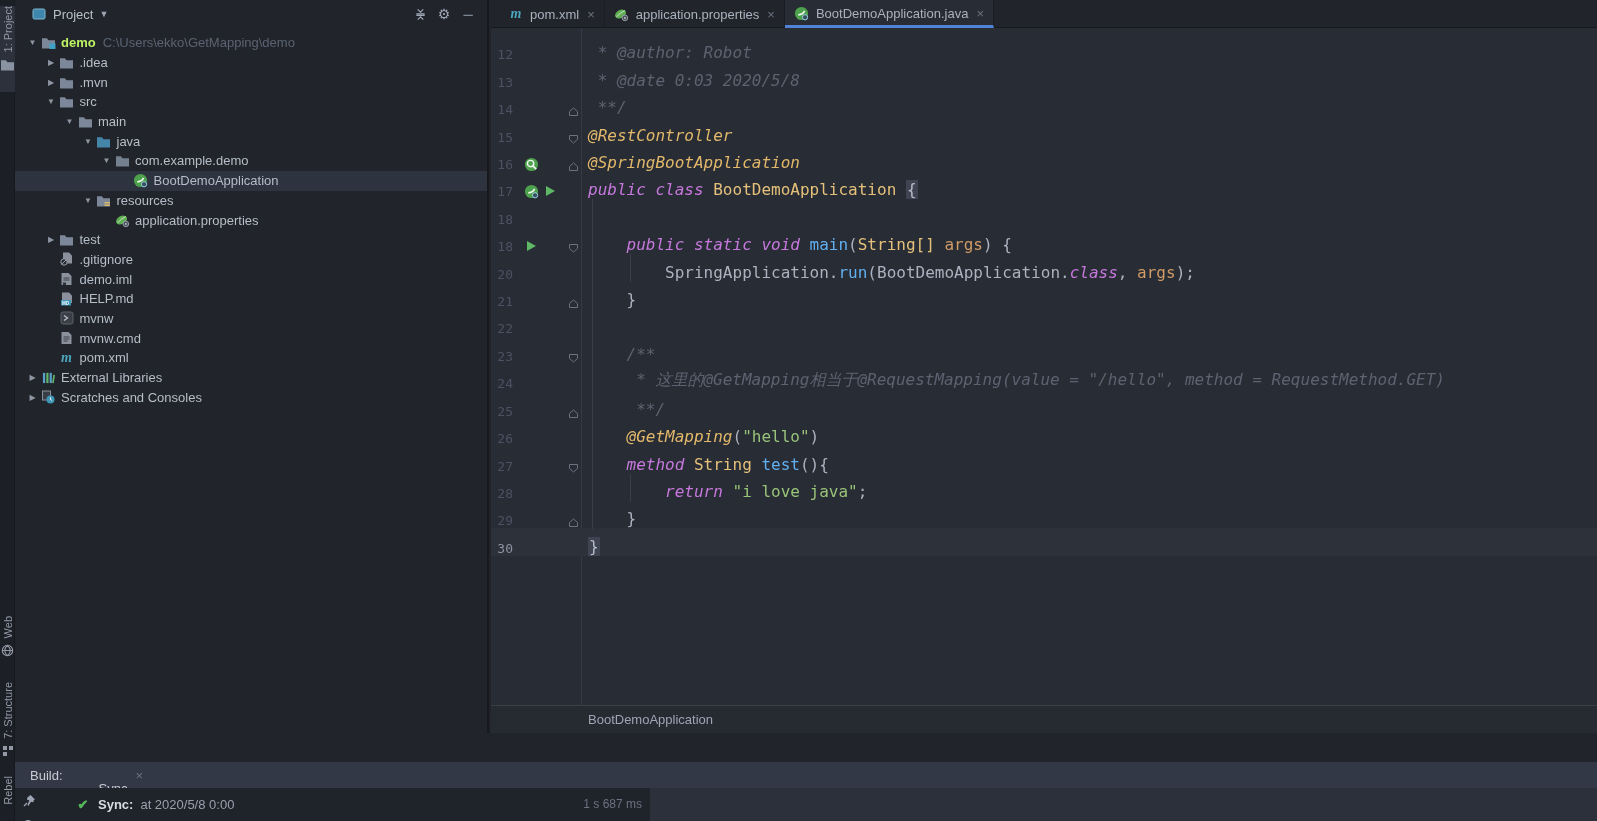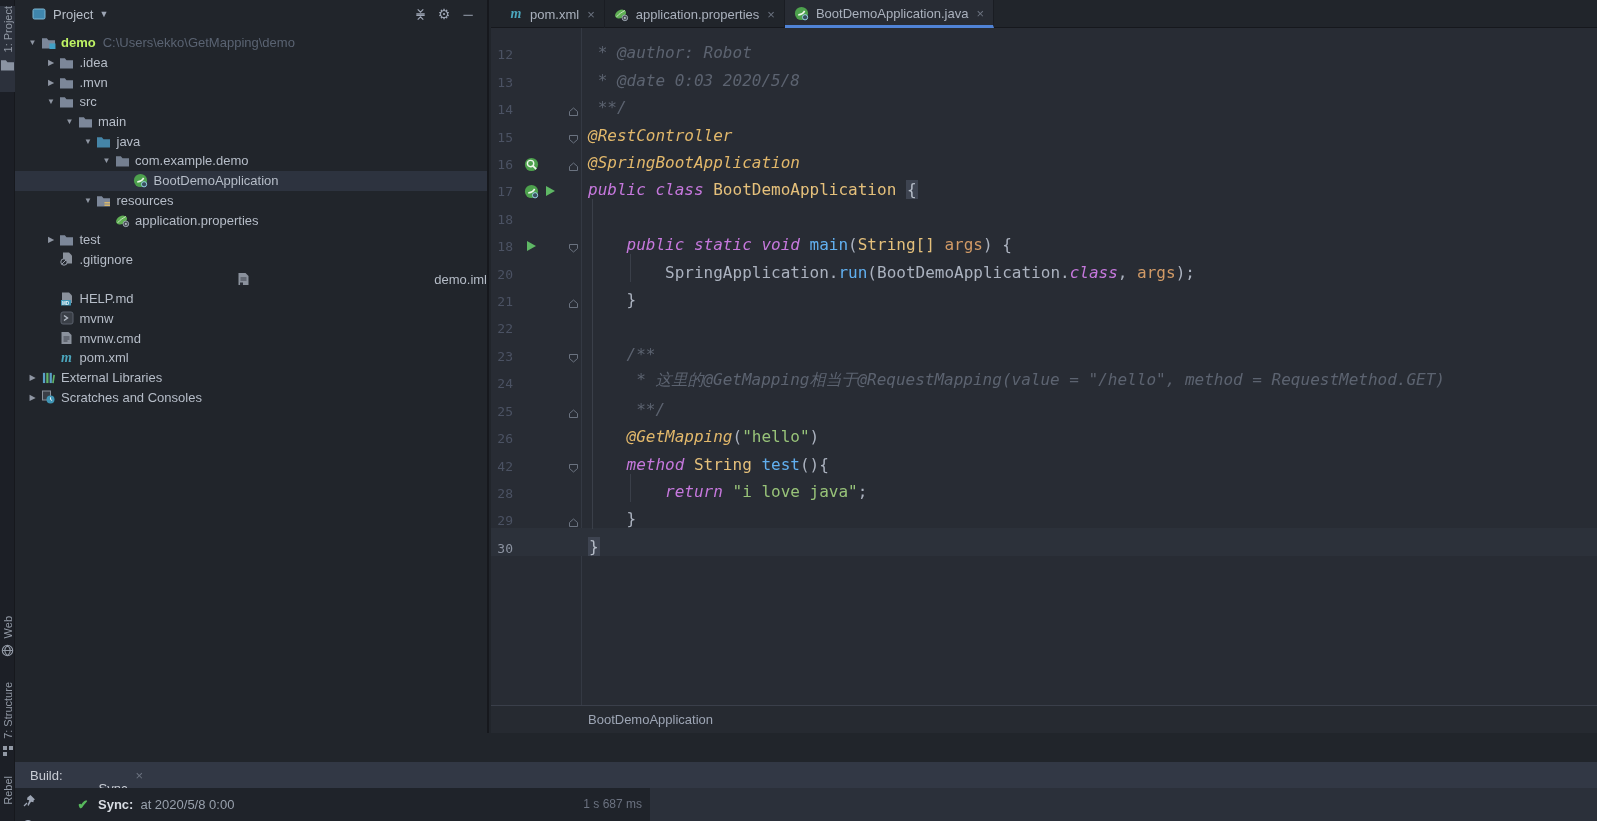--- a/index.html
+++ b/index.html
@@ -263,21 +263,21 @@
           <span class="tree-arrow"></span>
           <span class="ic">
             <svg width="14" height="14" viewBox="0 0 14 14">
               <path d="M3 0.5h6l3 3v8h-9z" fill="#8a919c"></path>
               <circle cx="4" cy="10" r="3.2" fill="#262a31" stroke="#9aa1ad"></circle>
               <path d="M1.8 12.2l4.4-4.4" stroke="#9aa1ad"></path>
             </svg>
           </span>
           <span class="tree-label">.gitignore</span>
         </div>
-        <div class="tree-row" style="padding-left: 28.5px; justify-content: space-between;">
+        <div class="tree-row" style="padding-left: 28.5px;">
           <span class="tree-arrow"></span>
           <span class="ic">
             <svg width="13" height="14" viewBox="0 0 13 14">
               <path d="M1.5 1h7l3 3v9h-10z" fill="#8a919c"></path>
               <g stroke="#3c414a">
                 <path d="M3.5 6h6M3.5 8h6"></path>
               </g>
               <rect x="3" y="10.5" width="3" height="2.5" fill="#2c3039"></rect>
             </svg>
           </span>
@@ -523,21 +523,21 @@
           </span>
           <span class="codetxt"><span class="tk-cmt">     **/</span></span>
         </div>
         <div class="cline">
           <span class="ln">26</span>
           <span class="gut"></span>
           <span class="foldc"></span>
           <span class="codetxt"><span class="tk-d">    </span><span class="tk-ann">@GetMapping</span><span class="tk-d">(</span><span class="tk-str">"hello"</span><span class="tk-d">)</span></span>
         </div>
         <div class="cline">
-          <span class="ln">42</span>
+          <span class="ln">27</span>
           <span class="gut"></span>
           <span class="foldc">
             <svg width="11" height="11" viewBox="0 0 11 11">
               <path d="M1.5 1.5h8v4l-4 3.5-4-3.5z" fill="none" stroke="#6b7380"></path>
             </svg>
           </span>
           <span class="codetxt"><span class="tk-d">    </span><span class="tk-kw">method </span><span class="tk-cls">String</span><span class="tk-d"> </span><span class="tk-fn">test</span><span class="tk-d">(){</span></span>
         </div>
         <div class="cline">
           <span class="ln">28</span>

